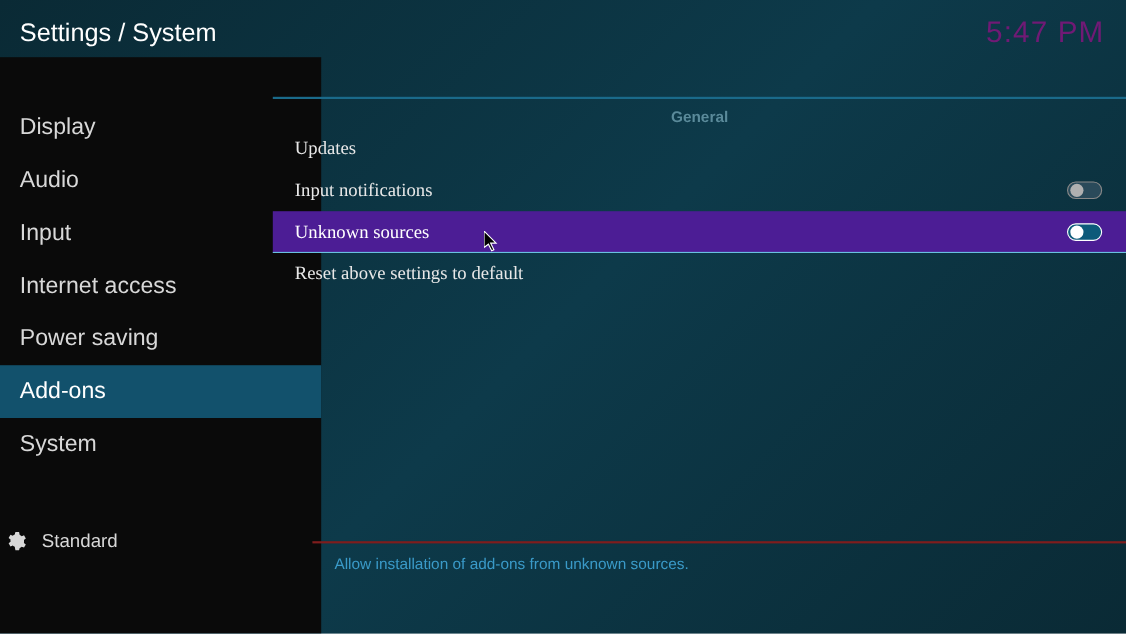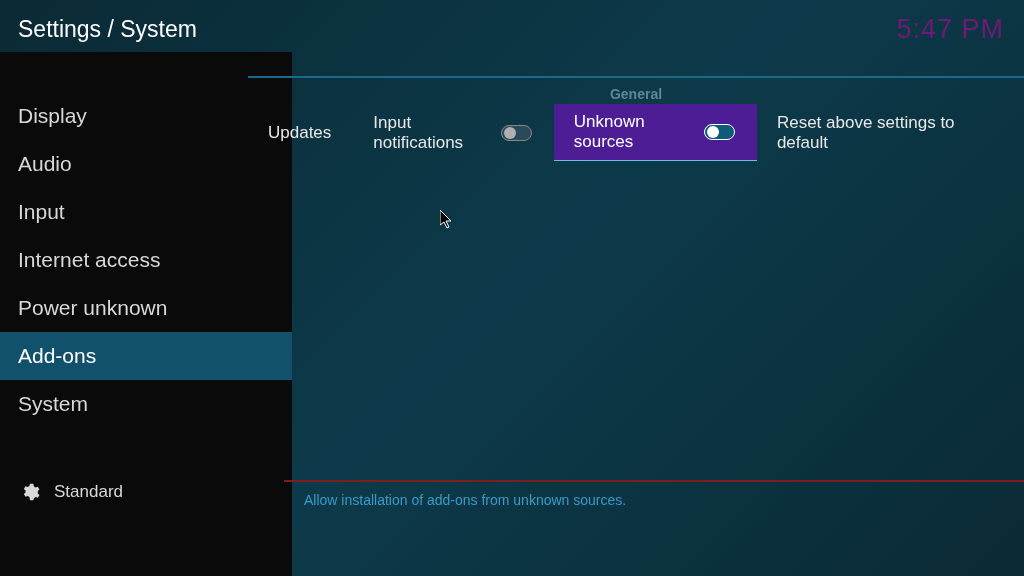--- a/index.html
+++ b/index.html
@@ -50,53 +50,54 @@
     }
     .sidebar-item.selected {
       background: #12516c;
       color: #ffffff;
     }
     .sidebar-footer {
       position: absolute;
       bottom: 64px;
       left: 0;
       width: 100%;
-      padding: 10px 20px;
+      padding: 10px 4px;
       display: flex;
       align-items: center;
       gap: 14px;
       cursor: pointer;
     }
     .gear-icon {
       width: 20px;
       height: 20px;
       display: inline-block;
     }
     .sidebar-footer-label {
       font-size: 17px;
       color: #d8d8d8;
     }
     .main {
       position: absolute;
-      top: 76px;
+      top: 88px;
       left: 248px;
       width: 776px;
       height: 488px;
       border-top: 2px solid #1a6a8a;
     }
     .section-header {
       text-align: center;
       font-size: 14px;
       color: #5a8a9a;
       font-weight: bold;
       padding: 8px 0 2px 0;
     }
     .settings-list {
       display: flex;
-      flex-direction: row;
+      flex-direction: column;
+      font-family: Liberation Serif, serif;
     }
     .setting-row {
       display: flex;
       justify-content: space-between;
       align-items: center;
       padding: 8px 22px 8px 20px;
       font-size: 17px;
       font-weight: 300;
       cursor: pointer;
       min-height: 38px;
@@ -181,21 +182,21 @@
   <div class="sidebar-item">
     <span>Audio</span>
   </div>
   <div class="sidebar-item">
     <span>Input</span>
   </div>
   <div class="sidebar-item">
     <span>Internet access</span>
   </div>
   <div class="sidebar-item">
-    <span>Power unknown</span>
+    <span>Power saving</span>
   </div>
   <div class="sidebar-item selected">
     <span>Add-ons</span>
   </div>
   <div class="sidebar-item">
     <span>System</span>
   </div>
 
   <div class="sidebar-footer">
     <span class="gear-icon">

